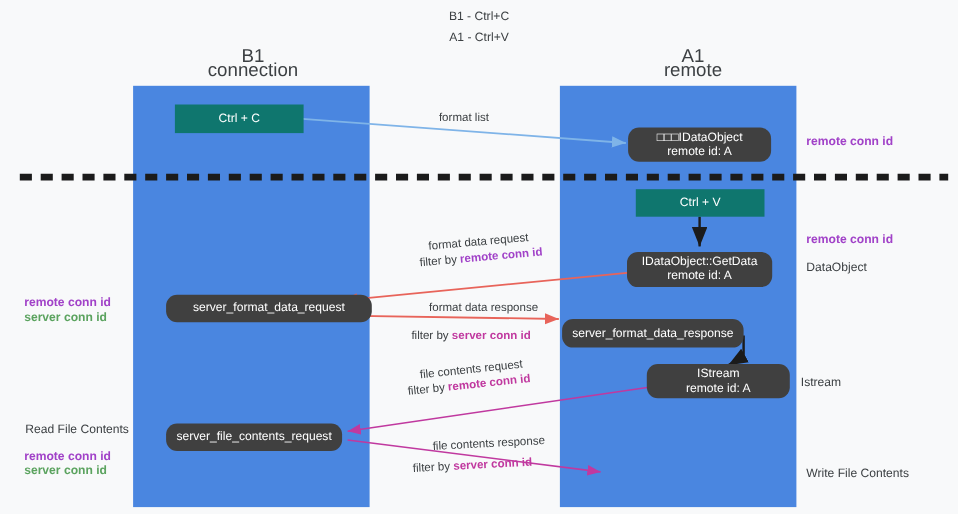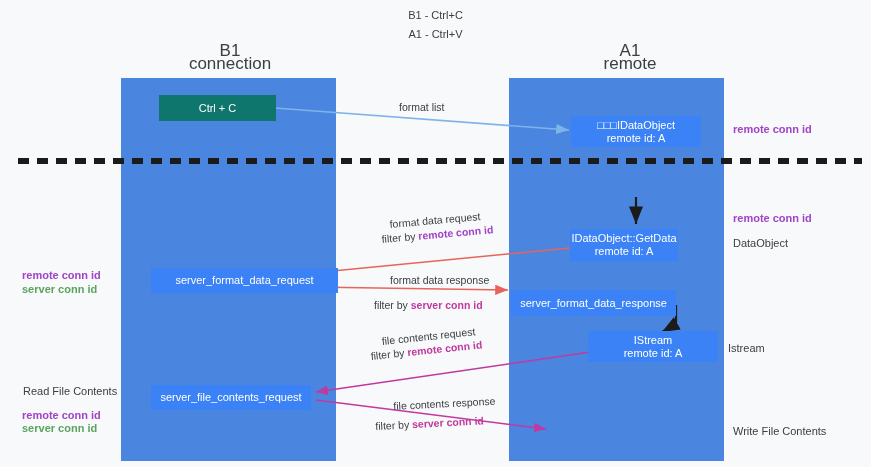--- a/index.html
+++ b/index.html
@@ -30,21 +30,21 @@
   
   .lane{position:absolute;background:#4a86e0;}
 
   
   .node{
     position:absolute;
     display:flex;align-items:center;justify-content:center;
     text-align:center;color:#ffffff;font-size:11px;line-height:13px;
     white-space:pre;box-sizing:border-box;padding:2px 4px;
   }
-  .node.orange{background:#3b82f6;}
+  .node.orange{background:#404040;border-radius:10px;}
   .node.green{background:#0f766e;}
 
   
   .ann{
     position:absolute;font-size:11px;line-height:14px;white-space:pre;
   }
   .ann.dark{color:#3c4043;}
   .ann.purple{color:#a142c8;font-weight:bold;}
   .ann.green{color:#5ba35f;font-weight:bold;}
 
@@ -108,22 +108,23 @@
     <line x1="590" y1="352" x2="316" y2="392" stroke="#c0399f" stroke-width="1.5" marker-end="url(#ah-magenta)"></line>
 
     <line x1="316" y1="400" x2="546" y2="429" stroke="#c0399f" stroke-width="1.5" marker-end="url(#ah-magenta)"></line>
   </svg>
 
   <div class="node green" style="left:159px;top:95px;width:117px;height:26px;">Ctrl + C</div>
 
   <div class="node orange" style="left:571px;top:116px;width:130px;height:31px;">□□□IDataObject
 remote id: A</div>
 
+  <div class="node green" style="left:578px;top:172px;width:117px;height:25px;">Ctrl + V</div>
 
-  <div class="node orange" style="left:570px;top:229px;width:108px;height:32px;">IDataObject::GetData
+  <div class="node orange" style="left:570px;top:229px;width:132px;height:32px;">IDataObject::GetData
 remote id: A</div>
 
   <div class="node orange" style="left:151px;top:268px;width:187px;height:25px;">server_format_data_request</div>
 
   <div class="node orange" style="left:511px;top:279px;width:165px;height:26px;margin-top:11px;">server_format_data_response</div>
 
   <div class="node orange" style="left:588px;top:331px;width:130px;height:31px;">IStream
 remote id: A</div>
 
   <div class="node orange" style="left:151px;top:385px;width:160px;height:25px;">server_file_contents_request</div>

